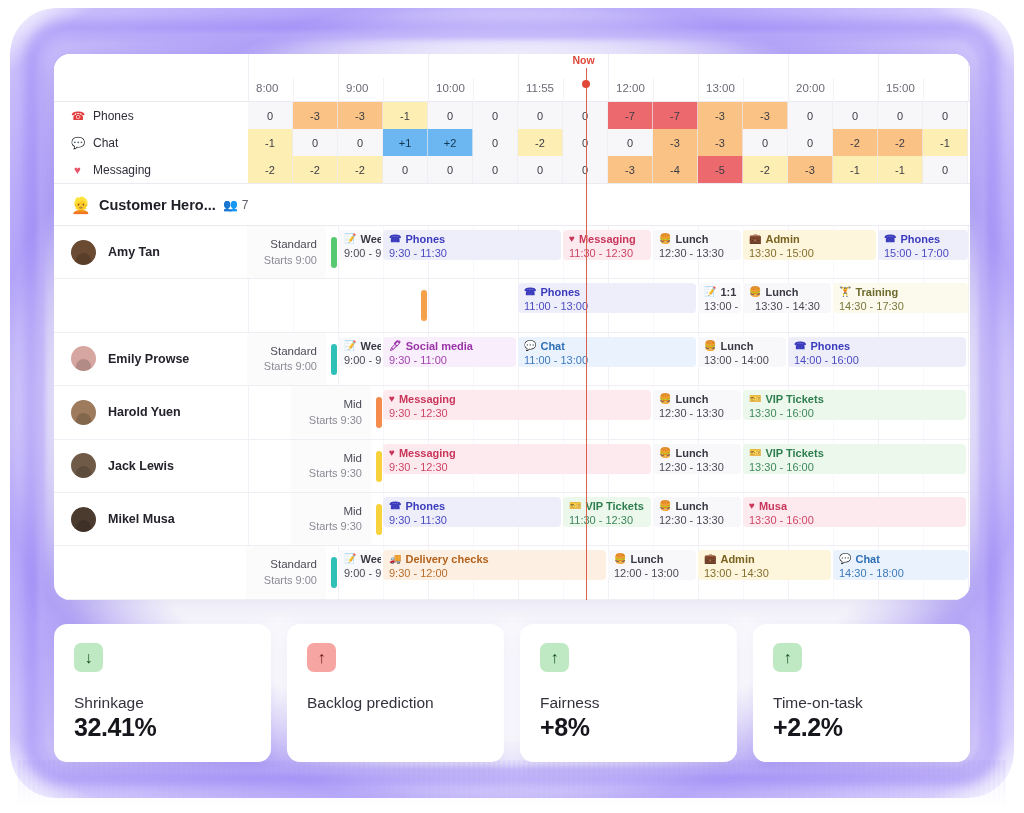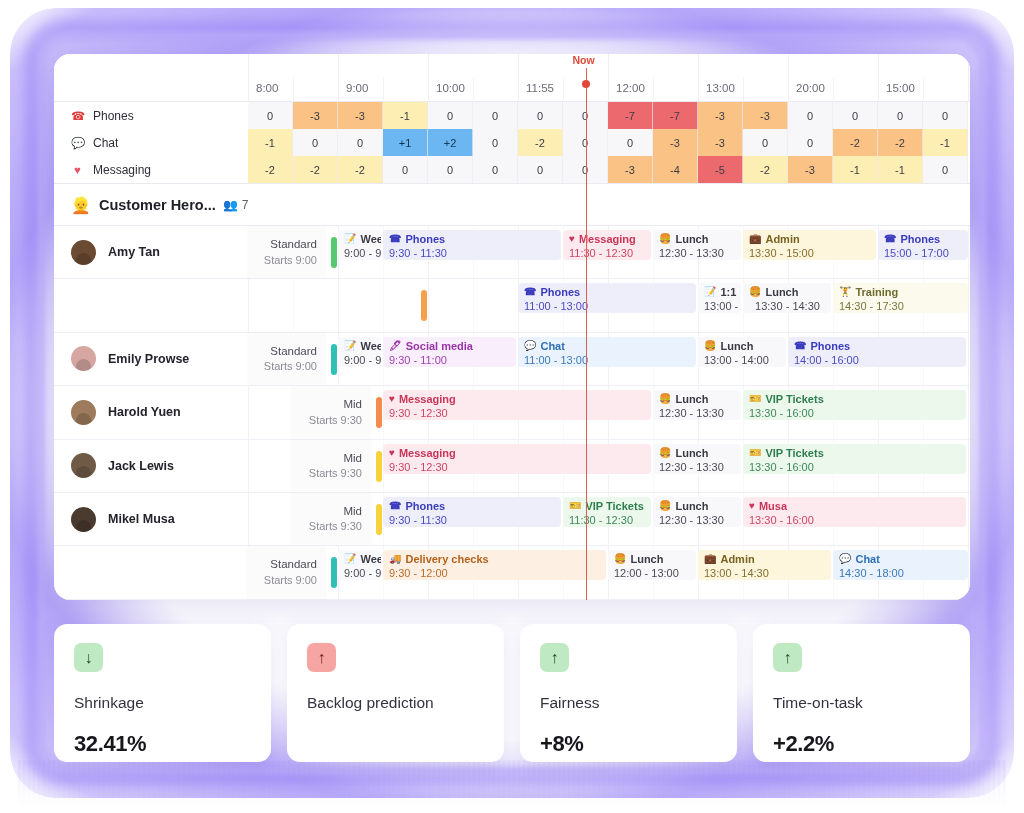--- a/index.html
+++ b/index.html
@@ -149,21 +149,21 @@
     background: #fff; border-radius: 13px;
     box-shadow: 0 5px 20px rgba(90,70,180,0.13);
     padding: 19px 20px;
   }
   .kpi-icon { width: 29px; height: 29px; border-radius: 7px;
     display: flex; align-items: center; justify-content: center;
     font-size: 16px; font-weight: 700; }
   .kpi-icon.up-good { background: #bfe9c2; color: #18521f; }
   .kpi-icon.up-bad { background: #f6a5a2; color: #6d1714; }
   .kpi-label { margin-top: 22px; font-size: 15.5px; color: #33333d; }
-  .kpi-value { margin-top: 19px; font-size: 22px; font-weight: 700; color: #16161d; letter-spacing: -0.4px; }
+  .kpi-value { margin-top: 1px; font-size: 25px; font-weight: 700; color: #16161d; letter-spacing: -0.4px; }
 </style>
 </head>
 <body>
 
 <div id="glow-frame"></div>
 <div id="glow-frame2"></div>
 <div id="glow-frame3"></div>
 <div id="noise-band"></div>
 
 <div id="scheduler-card">

